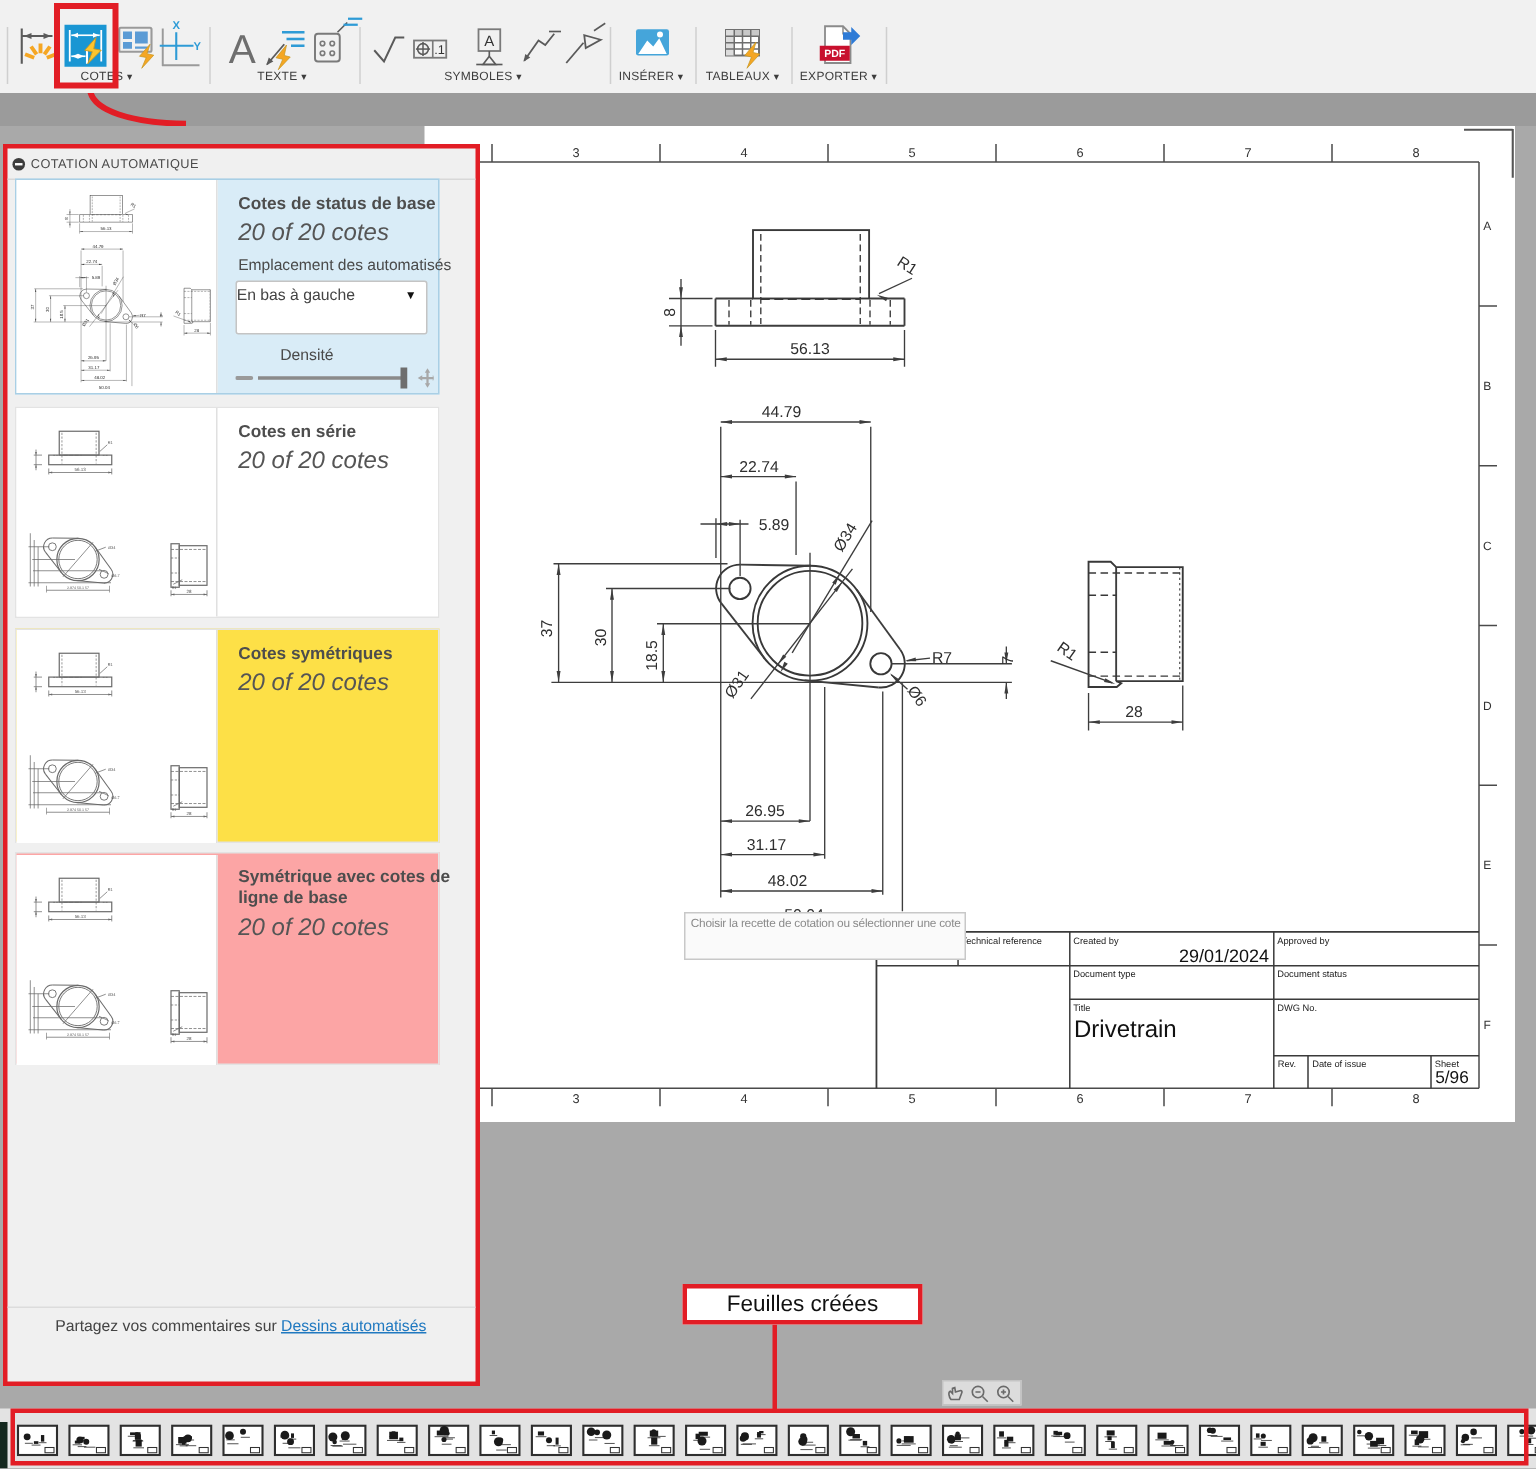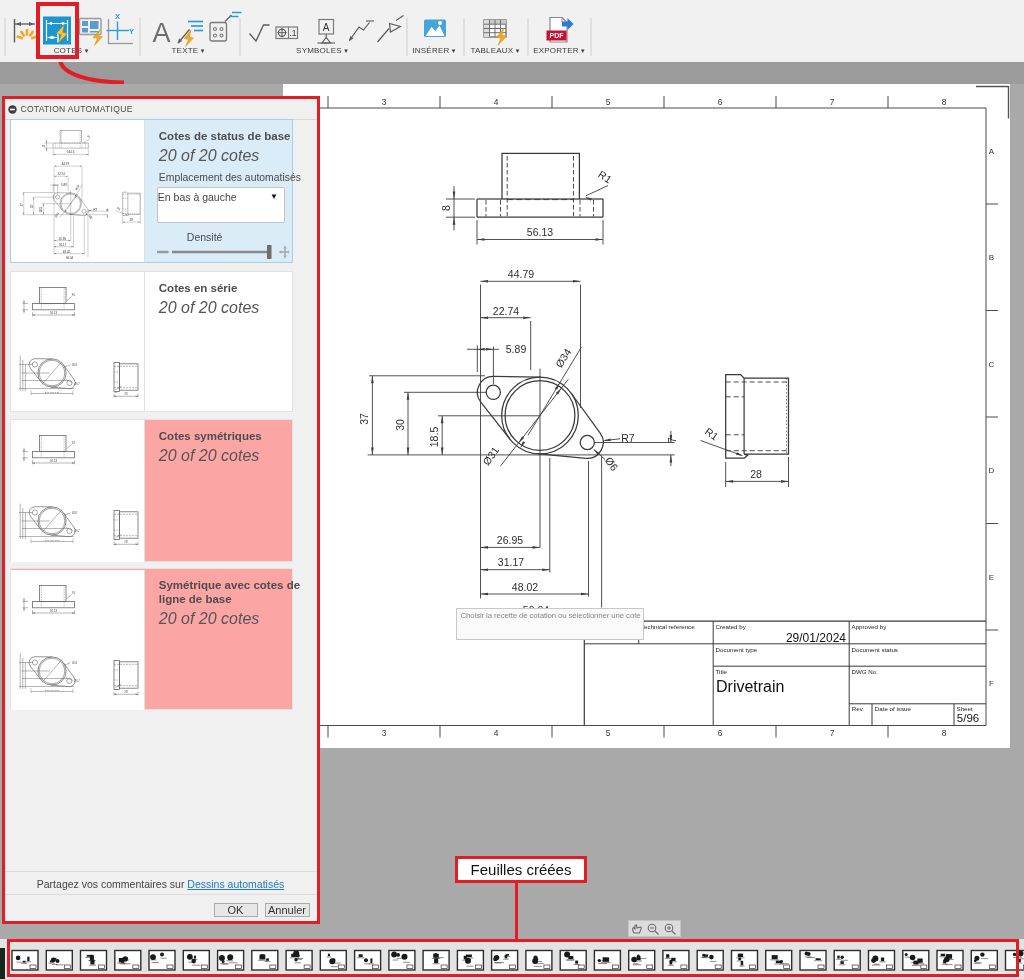--- a/index.html
+++ b/index.html
@@ -5,21 +5,21 @@
 body { background:#a9a9a9; position:relative; }
 .toolbar { position:absolute; left:0; top:0; width:1024px; height:62px; background:#f1f1f1; }
 .tblbl { position:absolute; top:45.5px; width:100px; text-align:center; font-size:8px; color:#3c3c3c; letter-spacing:0.2px; }
 .car { font-size:7px; }
 .darkstrip { position:absolute; left:0; top:62px; width:1024px; height:22px; background:#9b9b9b; }
 .sheet { position:absolute; left:283px; top:84px; width:727px; height:664px; background:#ffffff; }
 .tooltip { position:absolute; left:455.5px; top:607.5px; width:188.5px; height:32px; background:#fafafa; border:1px solid #c8c8c8; font-size:7.9px; letter-spacing:-0.15px; color:#8a8a8a; line-height:13.5px; padding-left:4px; white-space:nowrap; overflow:hidden; }
 .bstrip { position:absolute; left:0; top:939px; width:1024px; height:40px; background:#e3e3e3; }
 .bred { position:absolute; left:7px; top:939px; width:1012px; height:38px; border:3.5px solid #e21d25; }
 .dgreen { position:absolute; left:0; top:948px; width:4.5px; height:31px; background:#14281e; }
-.feu { position:absolute; left:455px; top:855.5px; width:132px; height:27px; background:#ffffff; border:3px solid #e21d25; text-align:center; font-size:15px; color:#111; line-height:21px; }
+.feu { position:absolute; left:455px; top:855.5px; width:160px; height:27px; background:#ffffff; border:3px solid #e21d25; text-align:center; font-size:15px; color:#111; line-height:21px; }
 .feuline { position:absolute; left:515px; top:882.5px; width:3px; height:58px; background:#e21d25; }
 .ztb { position:absolute; left:628px; top:919.5px; width:53px; height:17.5px; background:#dcdcdc; border:1px solid #c4c4c4; }
 .panel { position:absolute; left:1.5px; top:96px; width:318px; height:828px; background:#f0f0f0; border:3.5px solid #e21d25; }
 .phead { position:absolute; left:0; top:0; width:100%; height:21px; border-bottom:1px solid #d8d8d8; }
 .phead .t { position:absolute; left:16px; top:5px; font-size:8.5px; color:#4a4a4a; letter-spacing:0.3px; }
 .card { position:absolute; left:5.3px; width:283px; border:1px solid; }
 .cthumb { position:absolute; left:0.5px; top:0.5px; width:134px; background:#ffffff; border-right:1px solid #e0e0e0; overflow:hidden; }
 .ctext { position:absolute; left:136px; top:0; right:0; bottom:0; padding:9px 0 0 12px; }
 .ct { font-size:11.5px; font-weight:bold; color:#4d4d4d; line-height:14px; white-space:nowrap; }
 .cc { font-size:16px; font-style:italic; color:#555; margin-top:4px; }
@@ -789,21 +789,21 @@
 <div class="cthumb" style="height:139px;"><svg width="134" height="139" viewBox="0 0 134 139" font-family="Liberation Sans, sans-serif">
           <use href="#mfront" transform="translate(11.5,15.5)"></use>
           <use href="#mplan" transform="translate(5,70)"></use>
           <use href="#mside" transform="translate(102.5,90)"></use>
         </svg></div>
 <div class="ctext">
         <div class="ct">Cotes en série</div>
         <div class="cc">20 of 20 cotes</div>
       </div>
 </div>
-    <div class="card" style="top:319.5px;height:143.6px;background:#fca5a5;border-color:#e3e3e3;">
+    <div class="card" style="top:319.5px;height:143.6px;background:#fde047;border-color:#e3e3e3;">
 <div class="cthumb" style="height:141.6px;"><svg width="134" height="141.6" viewBox="0 0 134 141.6" font-family="Liberation Sans, sans-serif">
           <use href="#mfront" transform="translate(11.5,15.5)"></use>
           <use href="#mplan" transform="translate(5,70)"></use>
           <use href="#mside" transform="translate(102.5,90)"></use>
         </svg></div>
 <div class="ctext">
         <div class="ct">Cotes symétriques</div>
         <div class="cc">20 of 20 cotes</div>
       </div>
 </div>
@@ -813,16 +813,12 @@
           <use href="#mplan" transform="translate(5,70)"></use>
           <use href="#mside" transform="translate(102.5,90)"></use>
         </svg></div>
 <div class="ctext">
         <div class="ct">Symétrique avec cotes de</div>
         <div class="ct">ligne de base</div>
         <div class="cc">20 of 20 cotes</div>
       </div>
 </div>
 <div class="pfoot1">Partagez vos commentaires sur <a>Dessins automatisés</a></div>
-<div class="pfoot2">
-<div class="btn" style="left:209px;width:44px;">OK</div>
-<div class="btn" style="left:260px;width:45px;">Annuler</div>
-</div>
 </div>
 </body></html>

